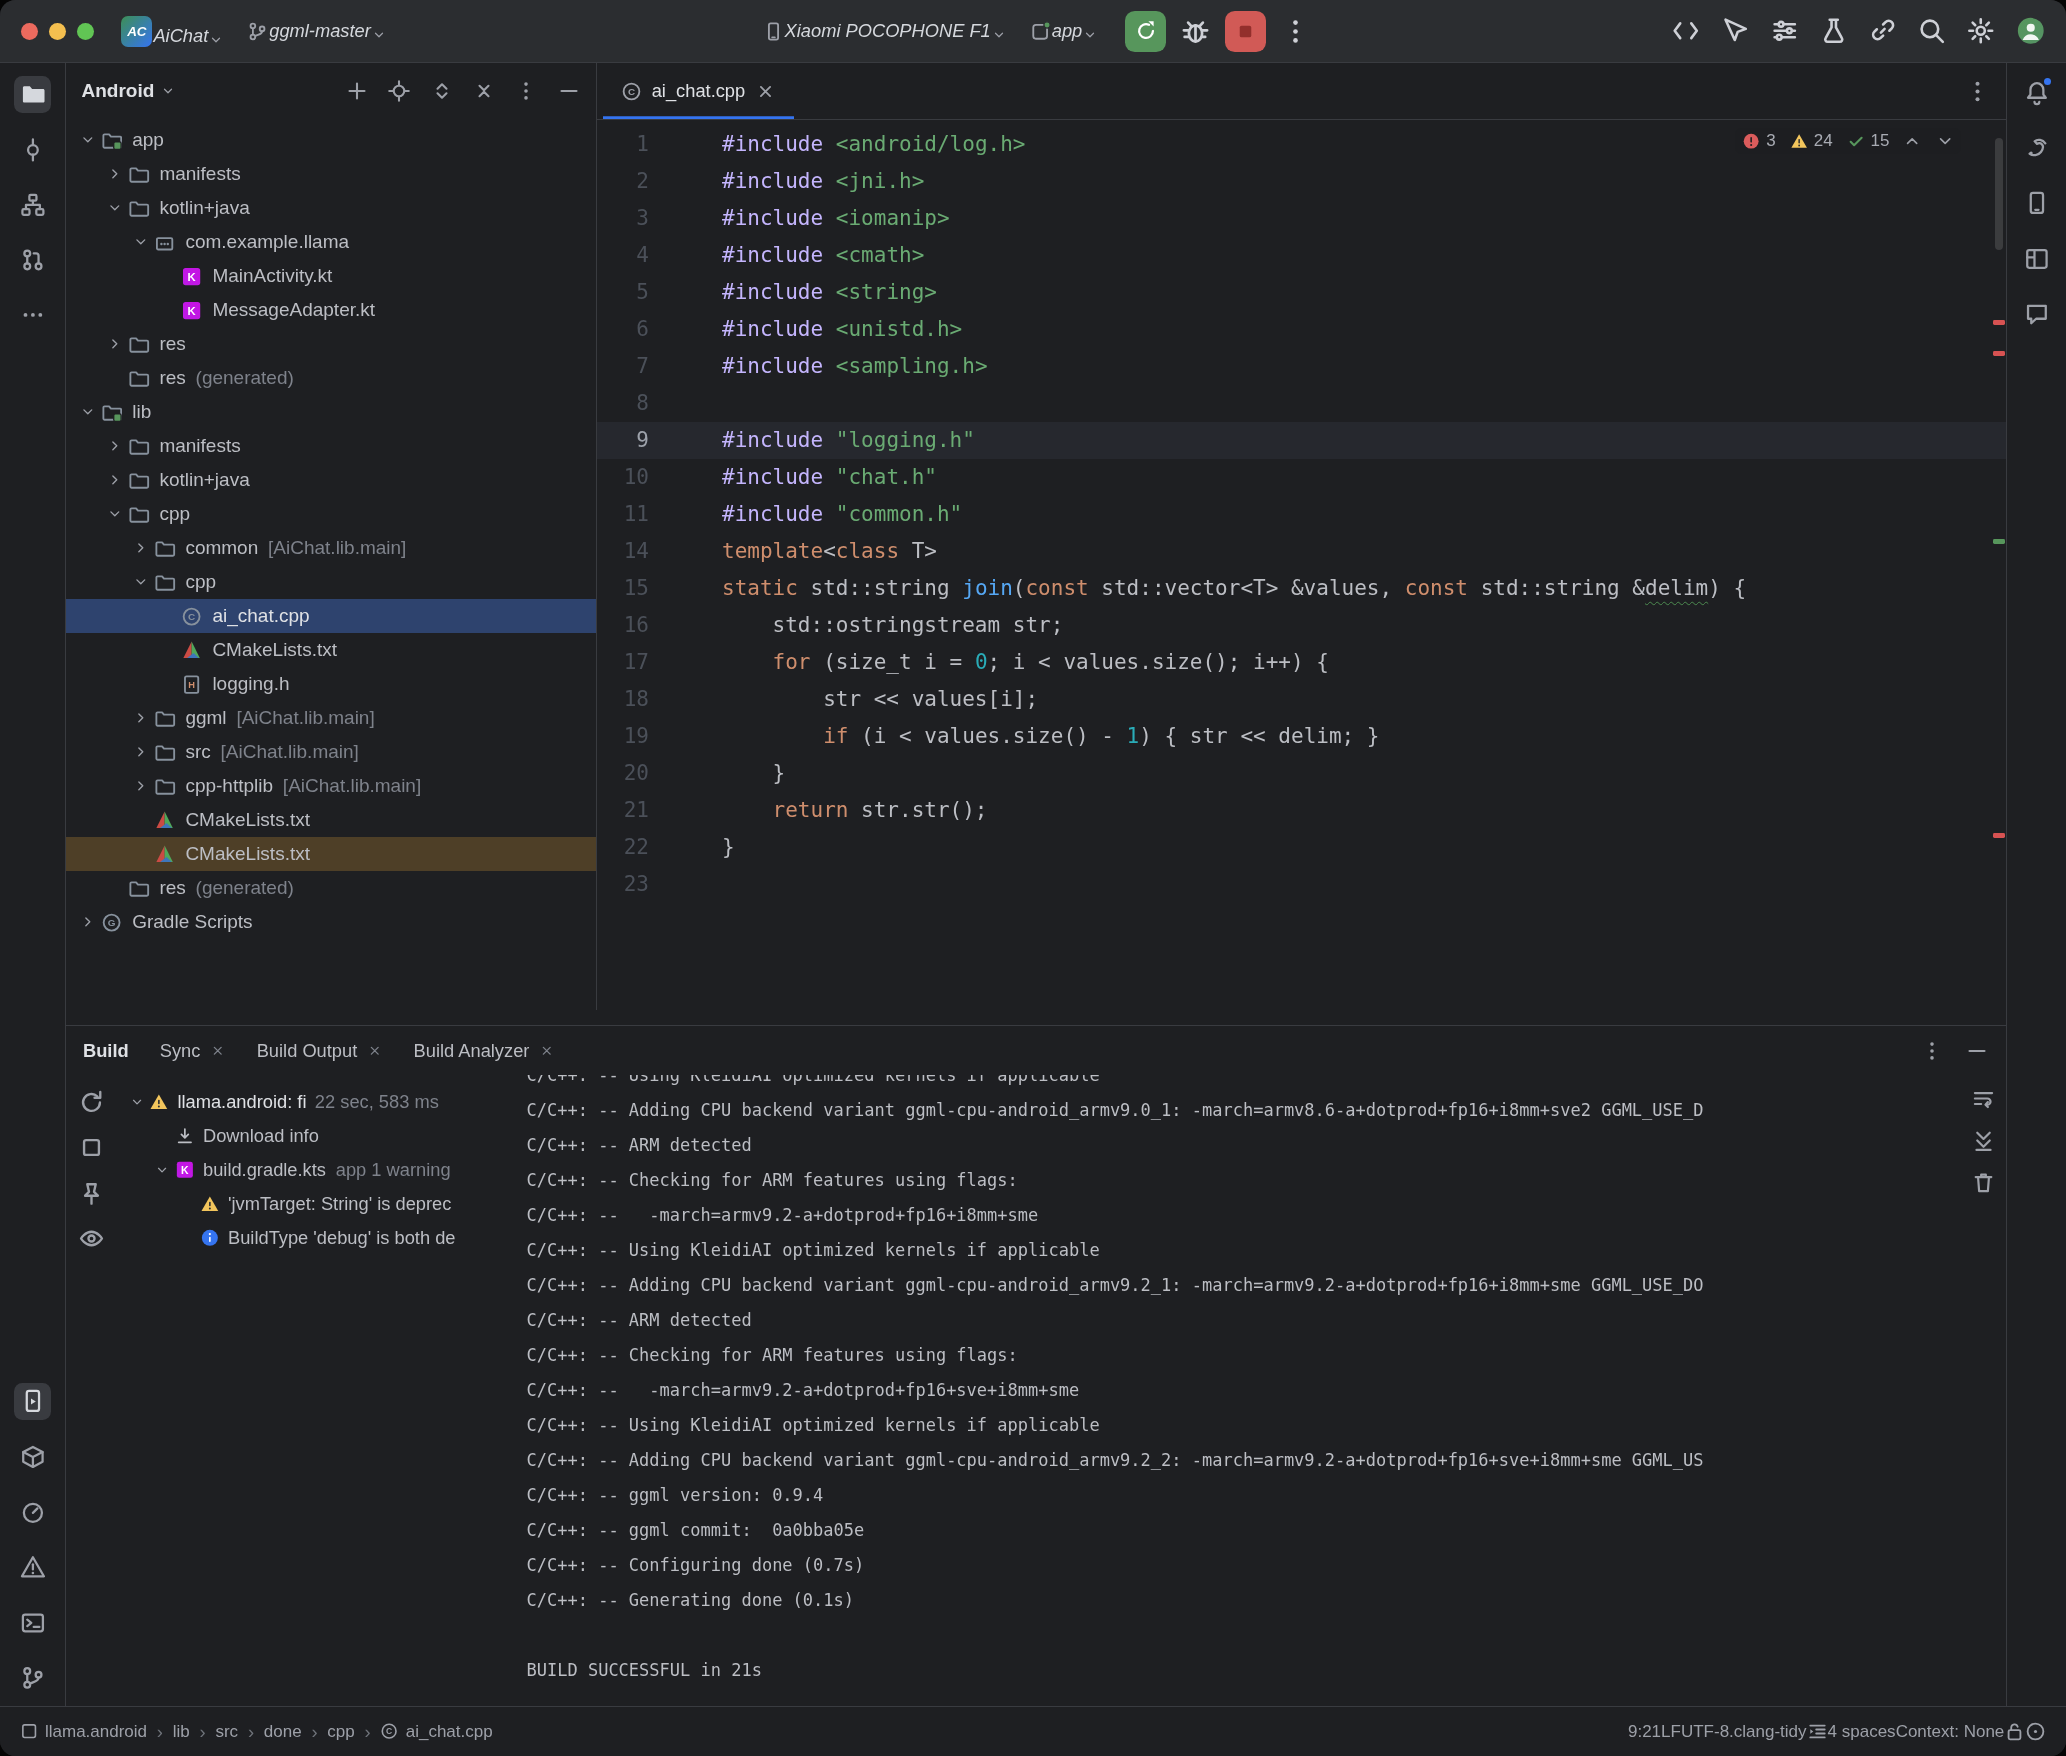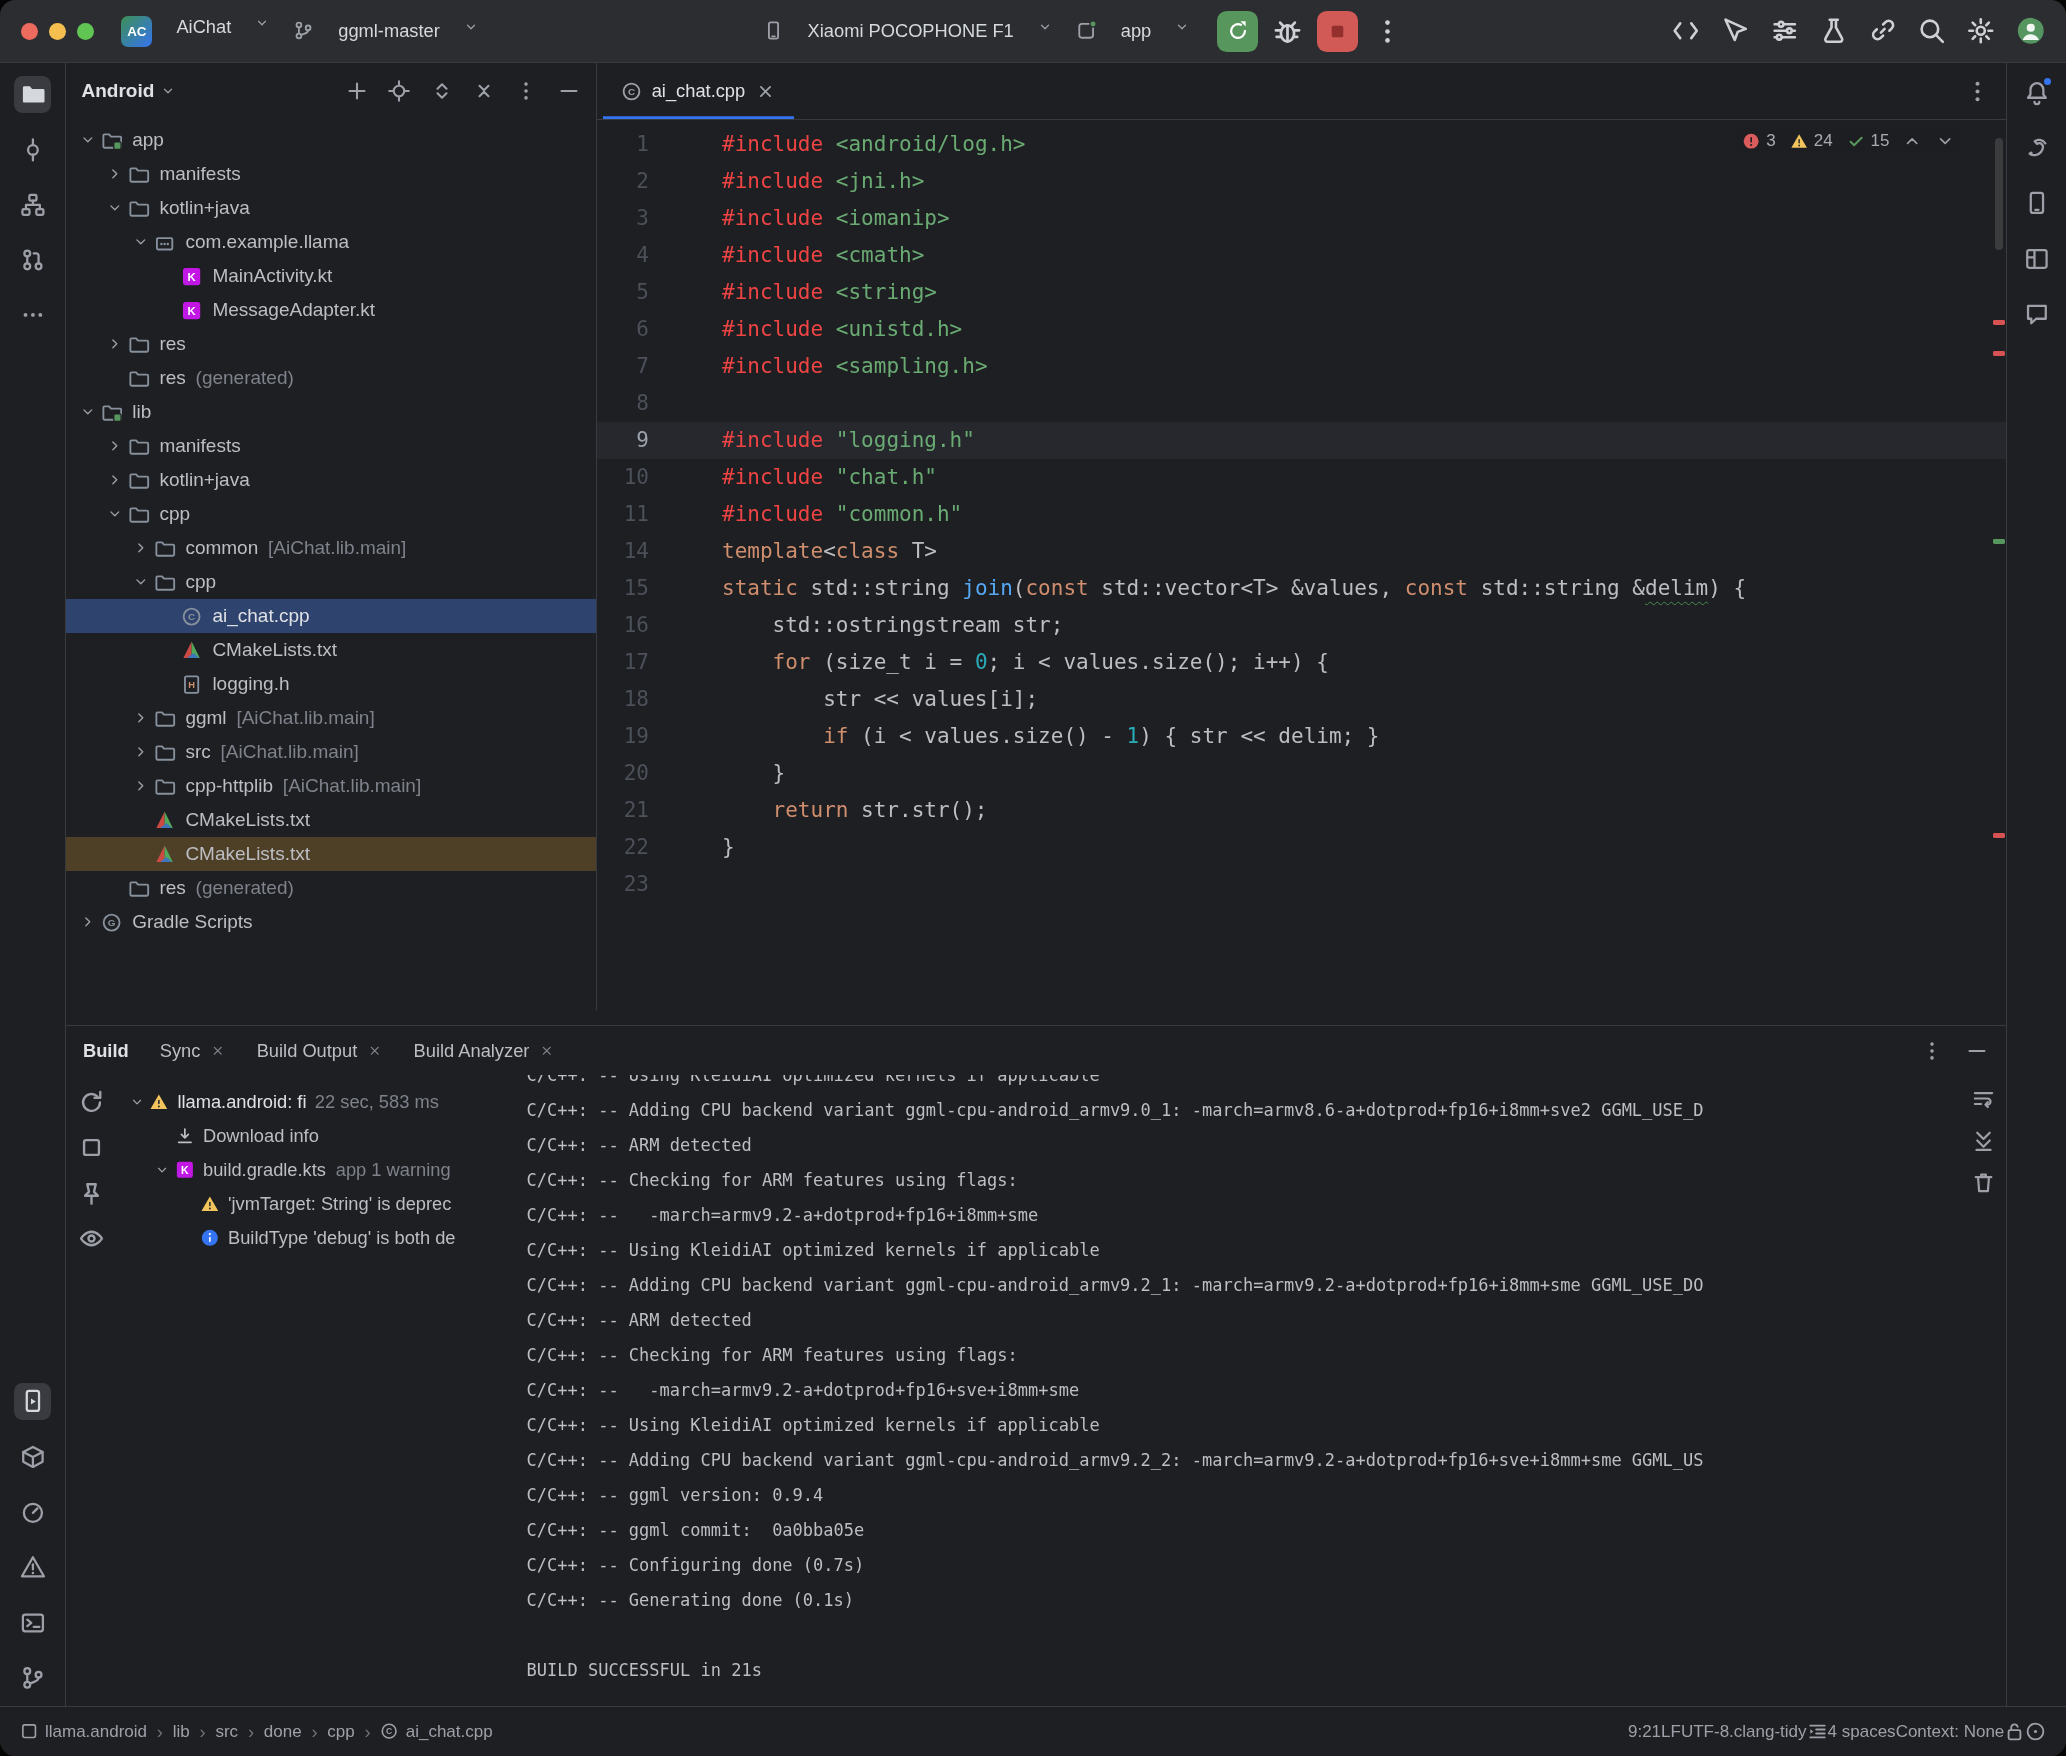--- a/index.html
+++ b/index.html
@@ -6,21 +6,21 @@
   body{width:2066px;height:1757px;font-family:"Liberation Sans",sans-serif;color:#BCBEC4;overflow:hidden;}
   .window{position:absolute;inset:0;background:#1E1F22;border-radius:15.5px;overflow:hidden;display:flex;flex-direction:column;}
   .ic{display:inline-flex;align-items:center;justify-content:center;}
   .ic svg{width:100%;height:100%;}
 
   
   .titlebar{height:62px;flex:0 0 62px;background:#2B2D30;border-bottom:1.4px solid #393B40;display:flex;align-items:center;padding:0 21px;gap:0;}
   .traffic{display:flex;gap:11.2px;margin-right:27px;}
   .tl{width:17px;height:17px;border-radius:50%;}
   .tl.r{background:#EC6A5E}.tl.y{background:#F4BF4F}.tl.g{background:#61C554}
-  .widget{display:flex;align-items:flex-start;gap:24px;font-size:18.3px;color:#D5D8DD;margin-right:24px;}
+  .widget{display:flex;align-items:flex-end;gap:1px;font-size:18.3px;color:#D5D8DD;margin-right:24px;font-style:italic;}
   .ac-badge{width:31px;height:31px;border-radius:7px;background:linear-gradient(135deg,#3D8F55,#3574F0);color:#fff;font-size:13.4px;font-weight:bold;display:flex;align-items:center;justify-content:center;}
   .w-chev{width:14px;height:14px;color:#9DA0A8;}
   .w-ic{width:21px;height:21px;color:#9DA0A8;}
   .spacer{flex:1;}
   .run-controls{display:flex;align-items:center;gap:14px;margin-left:4.2px;}
   .run-btn{width:41px;height:41px;border-radius:9.8px;background:#57965C;display:flex;align-items:center;justify-content:center;}
   .run-btn .ic{width:24px;height:24px;color:#fff;}
   .bug-btn{width:31px;height:31px;color:#CED0D6;}
   .stop-btn{width:41px;height:41px;border-radius:9.8px;background:#D15A56;display:flex;align-items:center;justify-content:center;}
   .stop-btn .ic{width:21px;height:21px;}
@@ -65,21 +65,21 @@
   .editor-tab{height:100%;display:flex;align-items:center;gap:9.8px;padding:0 18.3px;font-size:18.3px;color:#DFE1E5;box-shadow:inset 0 -2.8px 0 #3574F0;}
   .editor-tab .ic{width:21px;height:21px;color:#9DA0A8;}
   .tab-close{width:17px;height:17px;color:#9DA0A8;}
   .tab-more{margin-left:auto;width:27px;height:27px;color:#9DA0A8;margin-right:9.8px;}
   .editor-area{position:relative;flex:1;overflow:hidden;padding-top:5.6px;}
   .cl{display:flex;min-height:37px;line-height:37px;font-family:"DejaVu Sans Mono",monospace;font-size:21px;white-space:pre;}
   .cl.cur{background:#26282E;}
   .ln{width:52px;flex:0 0 52px;text-align:right;color:#4B5059;}
   .cl.cur .ln{color:#9DA2AB;}
   .ct{padding-left:73px;}
-  .t-dir{color:#ef4444}.t-str{color:#6AAB73}.t-kw{color:#CF8E6D}.t-fn{color:#56A8F5}.t-num{color:#2AACB8}.t-pl{color:#BCBEC4}
+  .t-dir{color:#c4b5fd}.t-str{color:#6AAB73}.t-kw{color:#CF8E6D}.t-fn{color:#56A8F5}.t-num{color:#2AACB8}.t-pl{color:#BCBEC4}
   .t-sq{color:#BCBEC4;text-decoration-line:underline;text-decoration-style:wavy;text-decoration-color:#4C8A50;text-decoration-thickness:1.4px;text-underline-offset:5.6px;}
   .inspections{position:absolute;top:8.4px;right:45px;display:flex;align-items:center;gap:14px;font-size:17px;color:#A8ABB3;background:rgba(30,31,34,.75);padding:2.8px 7px;border-radius:7px;}
   .insp-item{display:flex;align-items:center;gap:5.6px;}
   .insp-item .ic{width:18.3px;height:18.3px;}
   .insp-nav{width:18.3px;height:18.3px;color:#9DA0A8;}
   .scroll-thumb{position:absolute;right:2.8px;top:18.3px;width:8.4px;height:112px;border-radius:4.2px;background:rgba(255,255,255,.13);}
   .stripe-mark{position:absolute;right:1.4px;width:11.2px;height:4.9px;border-radius:1.4px;}
   .m-red{background:#D75252}.m-green{background:#57965C}
 
   

